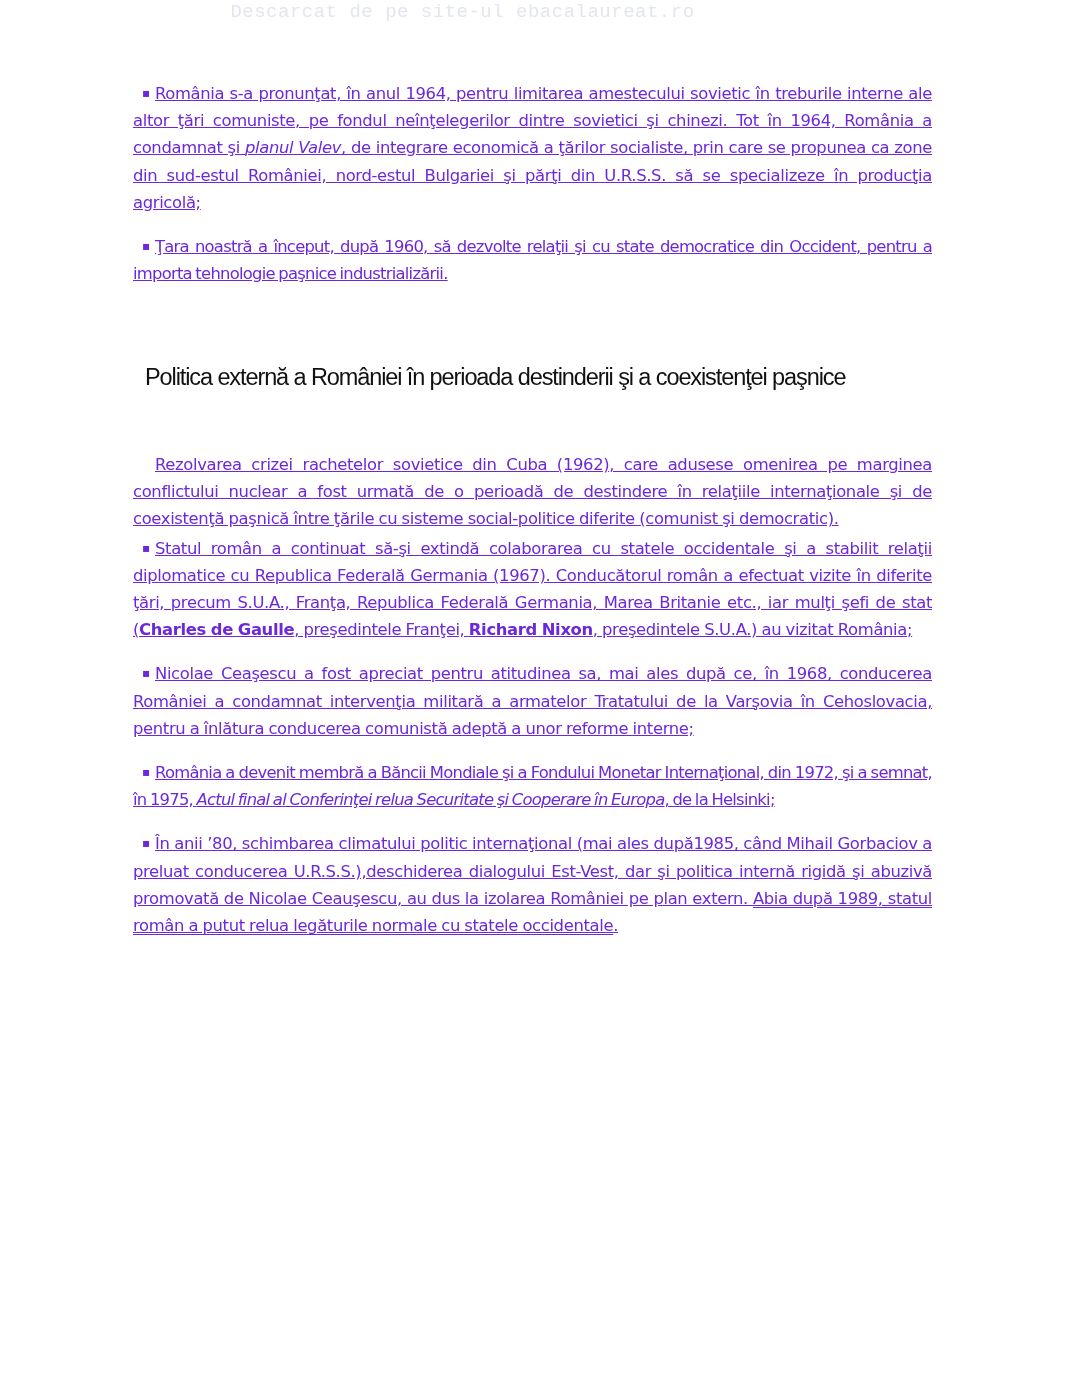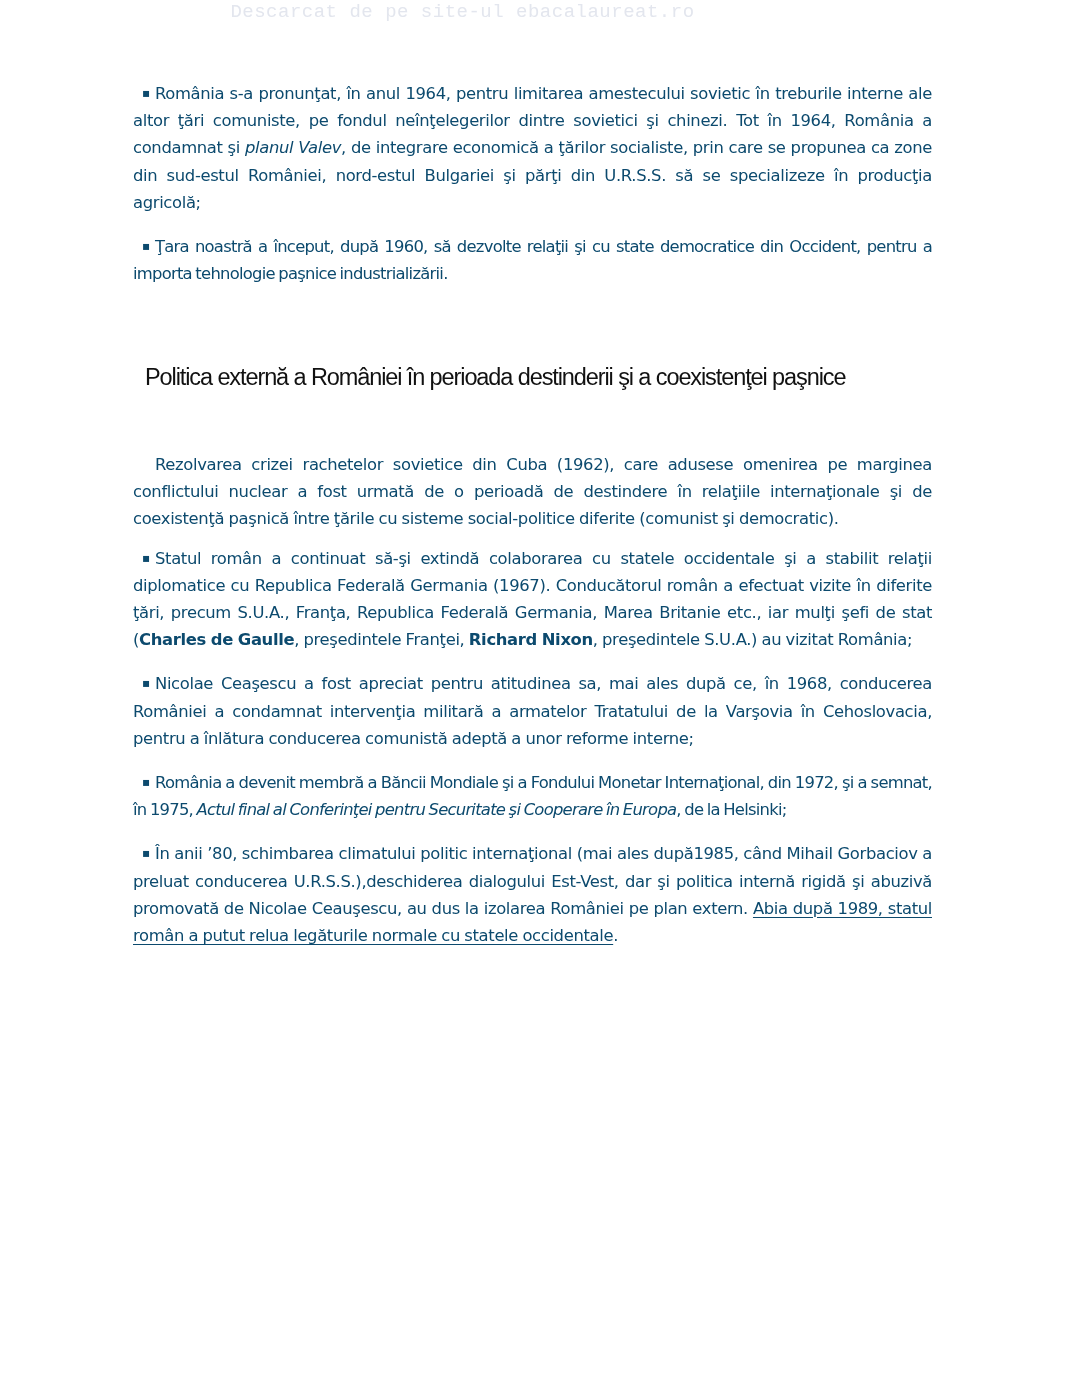--- a/index.html
+++ b/index.html
@@ -31,23 +31,24 @@
       left: 133px;
       top: 80px;
       width: 799px;
     }
     .para {
       font-family: "DejaVu Sans", "Liberation Sans", sans-serif;
       font-size: 16.4px;
       line-height: 27.2px;
       text-align: justify;
       margin: 0;
-      color: #0c4a6e;
+      color: #6d28d9;
       letter-spacing: -0.35px;
       word-spacing: -0.5px;
+      text-decoration: underline;
     }
     .para.cond {
       letter-spacing: -0.75px;
       word-spacing: -1px;
     }
     .bullet {
       display: inline-block;
       width: 7px;
       padding-left: 9px;
       margin-right: 6px;
@@ -80,23 +81,23 @@
 
 <div class="page">
   <p class="para" style="margin-bottom:17px;"><span class="bullet">▪</span><span>România s-a pronunţat, în anul 1964, pentru limitarea amestecului sovietic în treburile interne ale altor ţări comuniste, pe fondul neînţelegerilor dintre sovietici şi chinezi. Tot în 1964, România a condamnat şi </span><i>planul Valev</i><span>, de integrare economică a ţărilor socialiste, prin care se propunea ca zone din sud-estul României, nord-estul Bulgariei şi părţi din U.R.S.S. să se specializeze în producţia agricolă;</span></p>
 
   <p class="para cond"><span class="bullet">▪</span><span>Ţara noastră a început, după 1960, să dezvolte relaţii şi cu state democratice din Occident, pentru a importa tehnologie paşnice industrializării.</span></p>
 </div>
 
 <h2 class="heading">Politica externă a României în perioada destinderii şi a coexistenţei paşnice</h2>
 
 <div class="page" style="top:451px;">
-  <p class="para" style="margin-bottom:12px;"><span class="indent"></span><span>Rezolvarea crizei rachetelor sovietice din Cuba (1962), care adusese omenirea pe marginea conflictului nuclear a fost urmată de o perioadă de destindere în relaţiile internaţionale şi de coexistenţă paşnică între ţările cu sisteme social-politice diferite (comunist şi democratic).</span></p>
+  <p class="para" style="margin-bottom:2px;"><span class="indent"></span><span>Rezolvarea crizei rachetelor sovietice din Cuba (1962), care adusese omenirea pe marginea conflictului nuclear a fost urmată de o perioadă de destindere în relaţiile internaţionale şi de coexistenţă paşnică între ţările cu sisteme social-politice diferite (comunist şi democratic).</span></p>
 
 
   <p class="para" style="margin-bottom:17px;"><span class="bullet">▪</span><span>Statul român a continuat să-şi extindă colaborarea cu statele occidentale şi a stabilit relaţii diplomatice cu Republica Federală Germania (1967). Conducătorul român a efectuat vizite în diferite ţări, precum S.U.A., Franţa, Republica Federală Germania, Marea Britanie etc., iar mulţi şefi de stat (</span><b>Charles de Gaulle</b><span>, preşedintele Franţei, </span><b>Richard Nixon</b><span>, preşedintele S.U.A.) au vizitat România;</span></p>
 
   <p class="para" style="margin-bottom:17px;"><span class="bullet">▪</span><span>Nicolae Ceaşescu a fost apreciat pentru atitudinea sa, mai ales după ce, în 1968, conducerea României a condamnat intervenţia militară a armatelor Tratatului de la Varşovia în Cehoslovacia, pentru a înlătura conducerea comunistă adeptă a unor reforme interne;</span></p>
 
-  <p class="para cond" style="margin-bottom:17px;"><span class="bullet">▪</span><span>România a devenit membră a Băncii Mondiale şi a Fondului Monetar Internaţional, din 1972, şi a semnat, în 1975, </span><i>Actul final al Conferinţei pentru Securitate şi Cooperare în Europa</i><span>, de la Helsinki;</span></p>
+  <p class="para cond" style="margin-bottom:17px;"><span class="bullet">▪</span><span>România a devenit membră a Băncii Mondiale şi a Fondului Monetar Internaţional, din 1972, şi a semnat, în 1975, </span><i>Actul final al Conferinţei relua Securitate şi Cooperare în Europa</i><span>, de la Helsinki;</span></p>
 
   <p class="para"><span class="bullet">▪</span><span>În anii ’80, schimbarea climatului politic internaţional (mai ales după1985, când Mihail Gorbaciov a preluat conducerea U.R.S.S.),deschiderea dialogului Est-Vest, dar şi politica internă rigidă şi abuzivă promovată de Nicolae Ceauşescu, au dus la izolarea României pe plan extern. </span><span class="u">Abia după 1989, statul român a putut relua legăturile normale cu statele occidentale</span><span>.</span></p>
 </div>
 
 </body></html>

